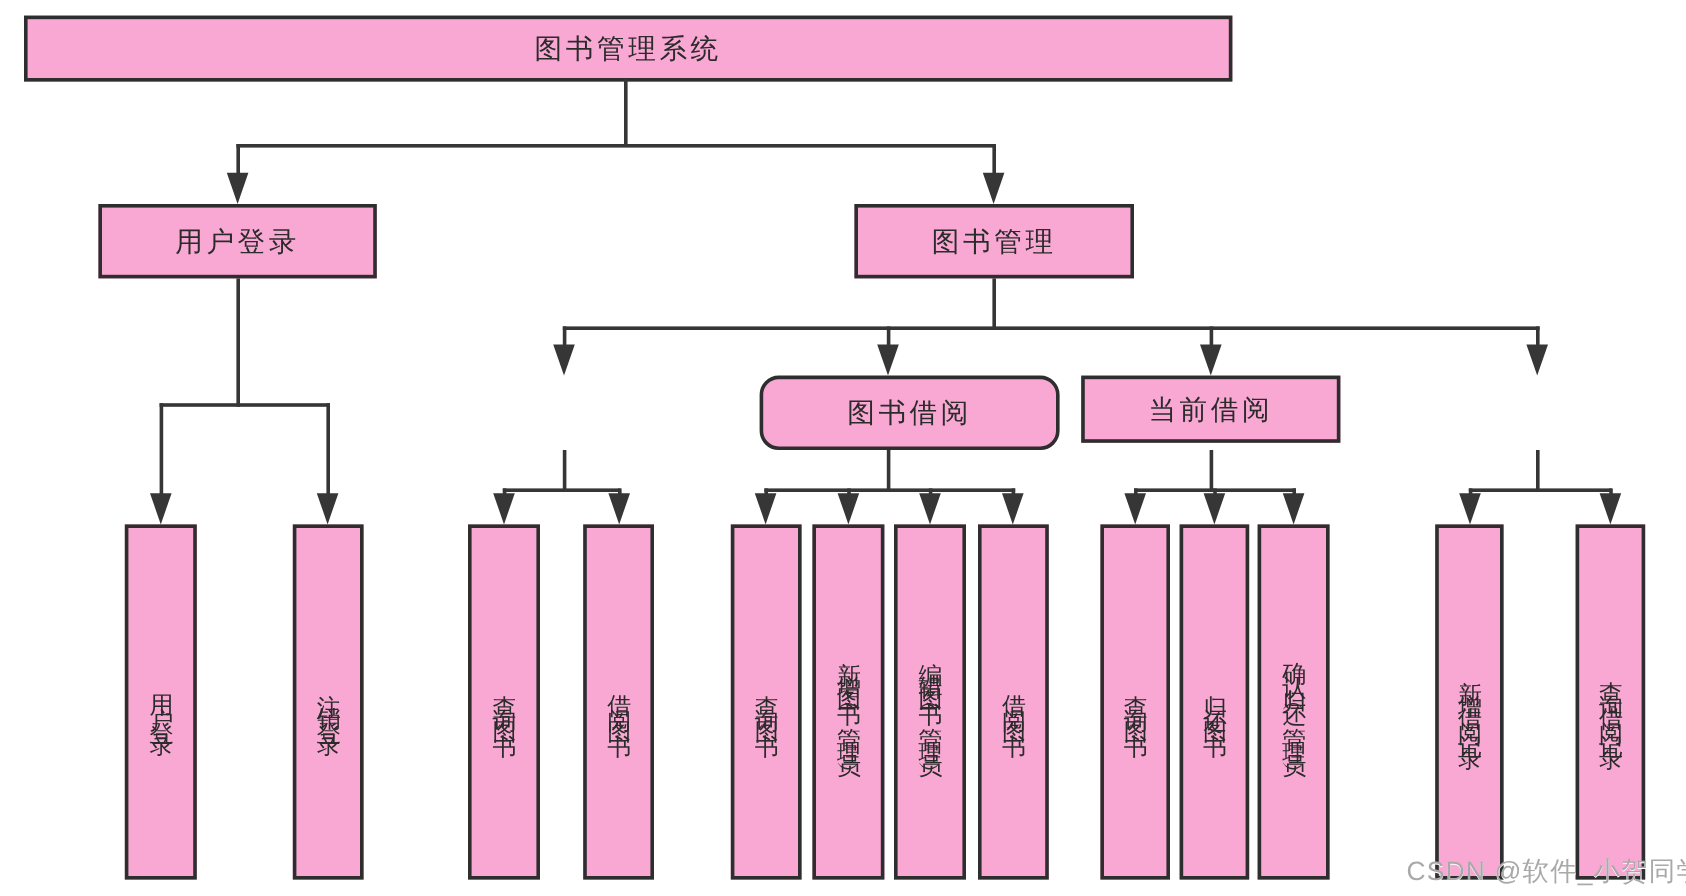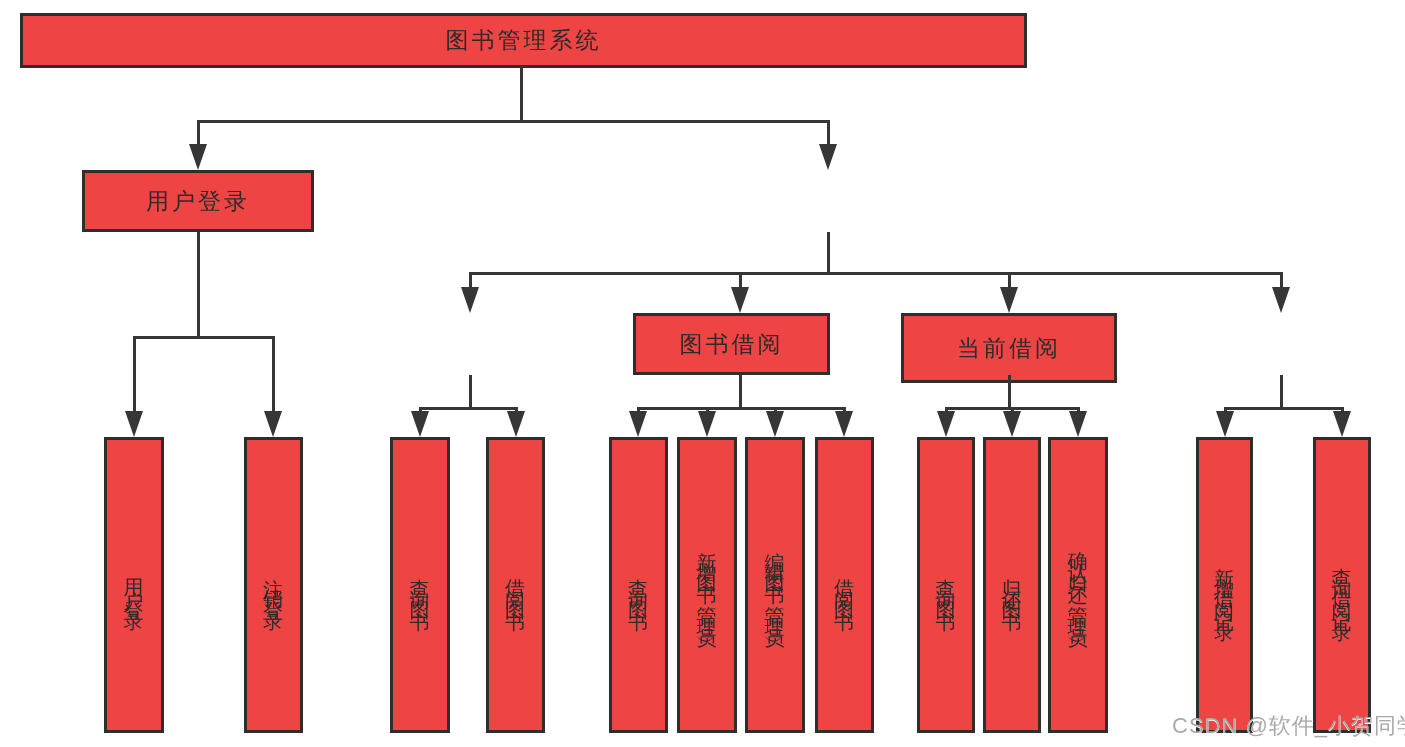--- a/index.html
+++ b/index.html
@@ -1,21 +1,21 @@
 <!DOCTYPE html>
 <html><head>
 <meta charset="utf-8">
 <style>
   html,body{margin:0;padding:0;background:#ffffff;}
   .canvas{
     position:relative;width:1405px;height:747px;background:#ffffff;
     font-family:"Liberation Sans", sans-serif;overflow:hidden;
   }
   .box{
-    position:absolute;box-sizing:border-box;border:3px solid #2e2e2e;background:#ef4444;
+    position:absolute;box-sizing:border-box;border:3px solid #2e2e2e;background:#f9a8d4;
     display:flex;align-items:center;justify-content:center;color:#2b2b2b;
   }
   .hbox{font-size:23px;letter-spacing:3px;white-space:nowrap;}
   .leaf{font-size:20px;}
   .vtext{
     writing-mode:vertical-rl;text-orientation:mixed;
     letter-spacing:11px;line-height:1;
   }
   .hline{position:absolute;height:3px;background:#363636;}
   .vline{position:absolute;width:3px;background:#363636;}
@@ -31,23 +31,24 @@
   }
 </style>
 </head>
 <body>
 
 <div class="canvas">
 
   <div class="box hbox" style="left:20px;top:13px;width:1007px;height:55px;">图书管理系统</div>
 
   <div class="box hbox" style="left:82px;top:170px;width:232px;height:62px;">用户登录</div>
+  <div class="box hbox" style="left:712px;top:170px;width:233px;height:62px;">图书管理</div>
 
-  <div class="box hbox" style="left:633px;top:313px;width:197px;height:62px;">图书借阅</div>
-  <div class="box hbox" style="left:901px;top:313px;width:216px;height:70px;">当前借阅</div>
+  <div class="box hbox" style="left:633px;top:313px;width:250px;height:62px;border-radius:16px;">图书借阅</div>
+  <div class="box hbox" style="left:901px;top:313px;width:216px;height:56px;">当前借阅</div>
 
   <div class="box leaf" style="left:104px;top:437px;width:60px;height:296px;">
     <span class="vtext">用户登录</span>
   </div>
   <div class="box leaf" style="left:244px;top:437px;width:59px;height:296px;">
     <span class="vtext">注销登录</span>
   </div>
 
   <div class="box leaf" style="left:390px;top:437px;width:60px;height:296px;">
     <span class="vtext">查询图书</span>

